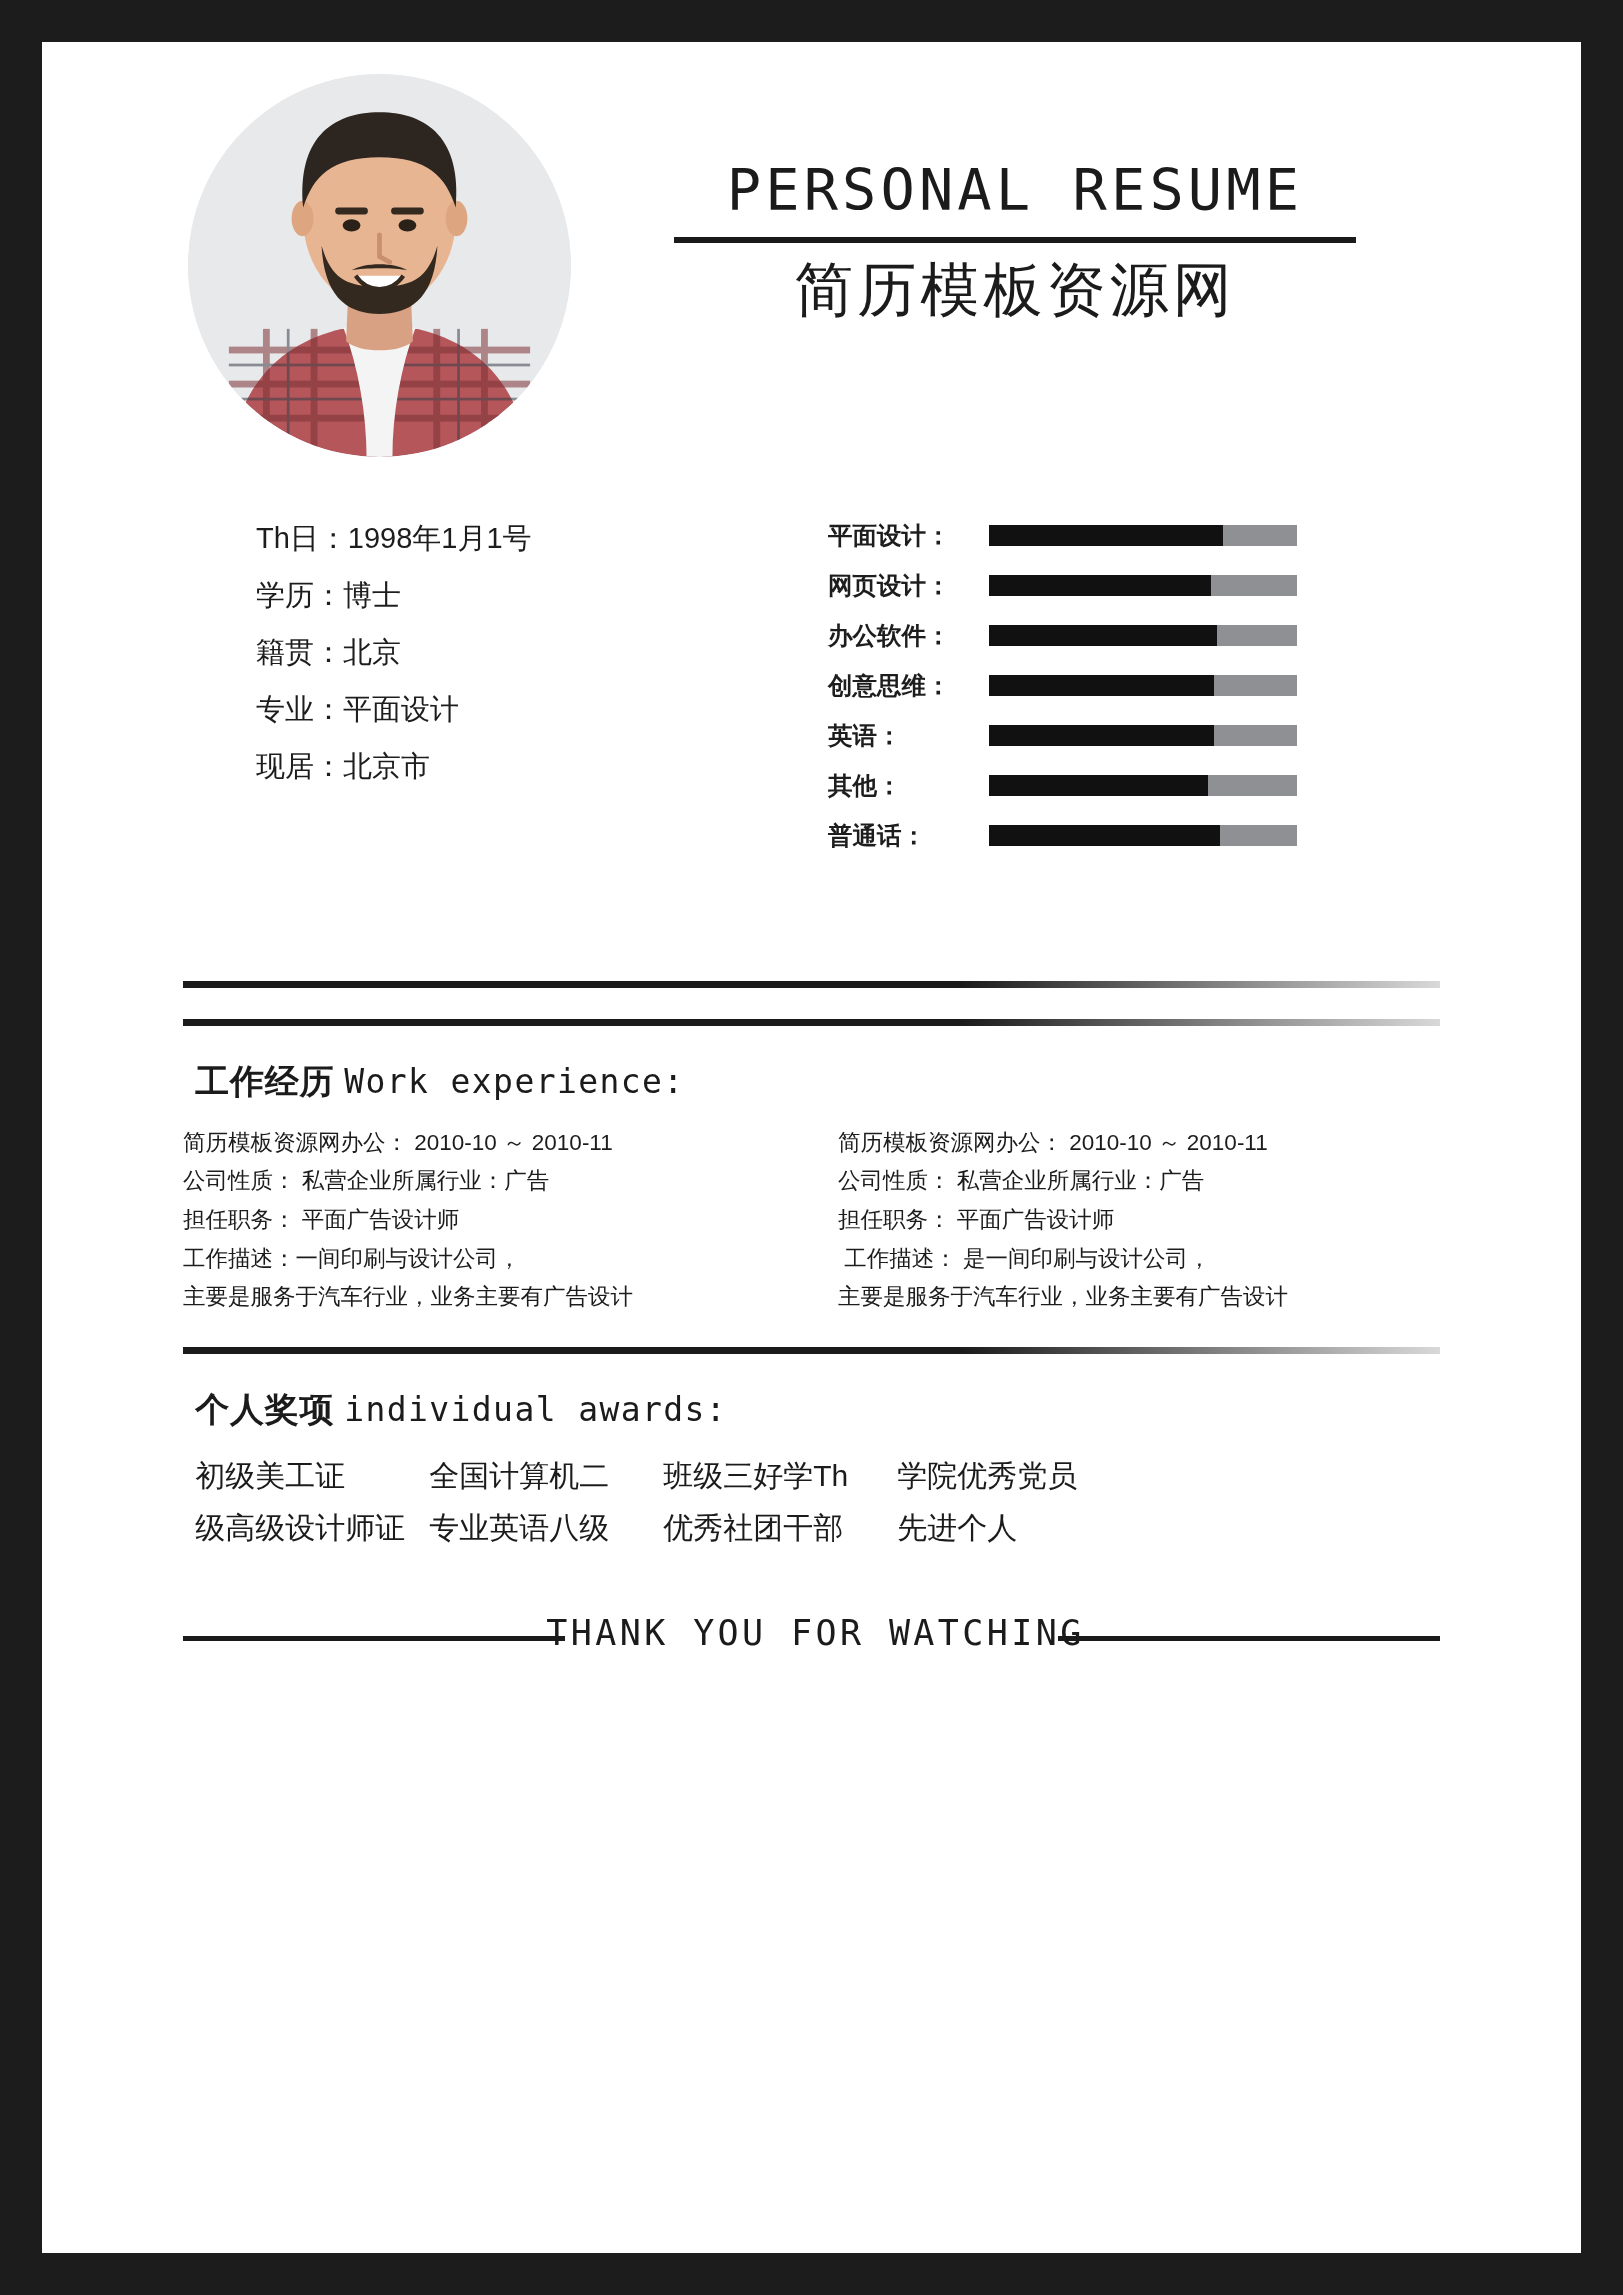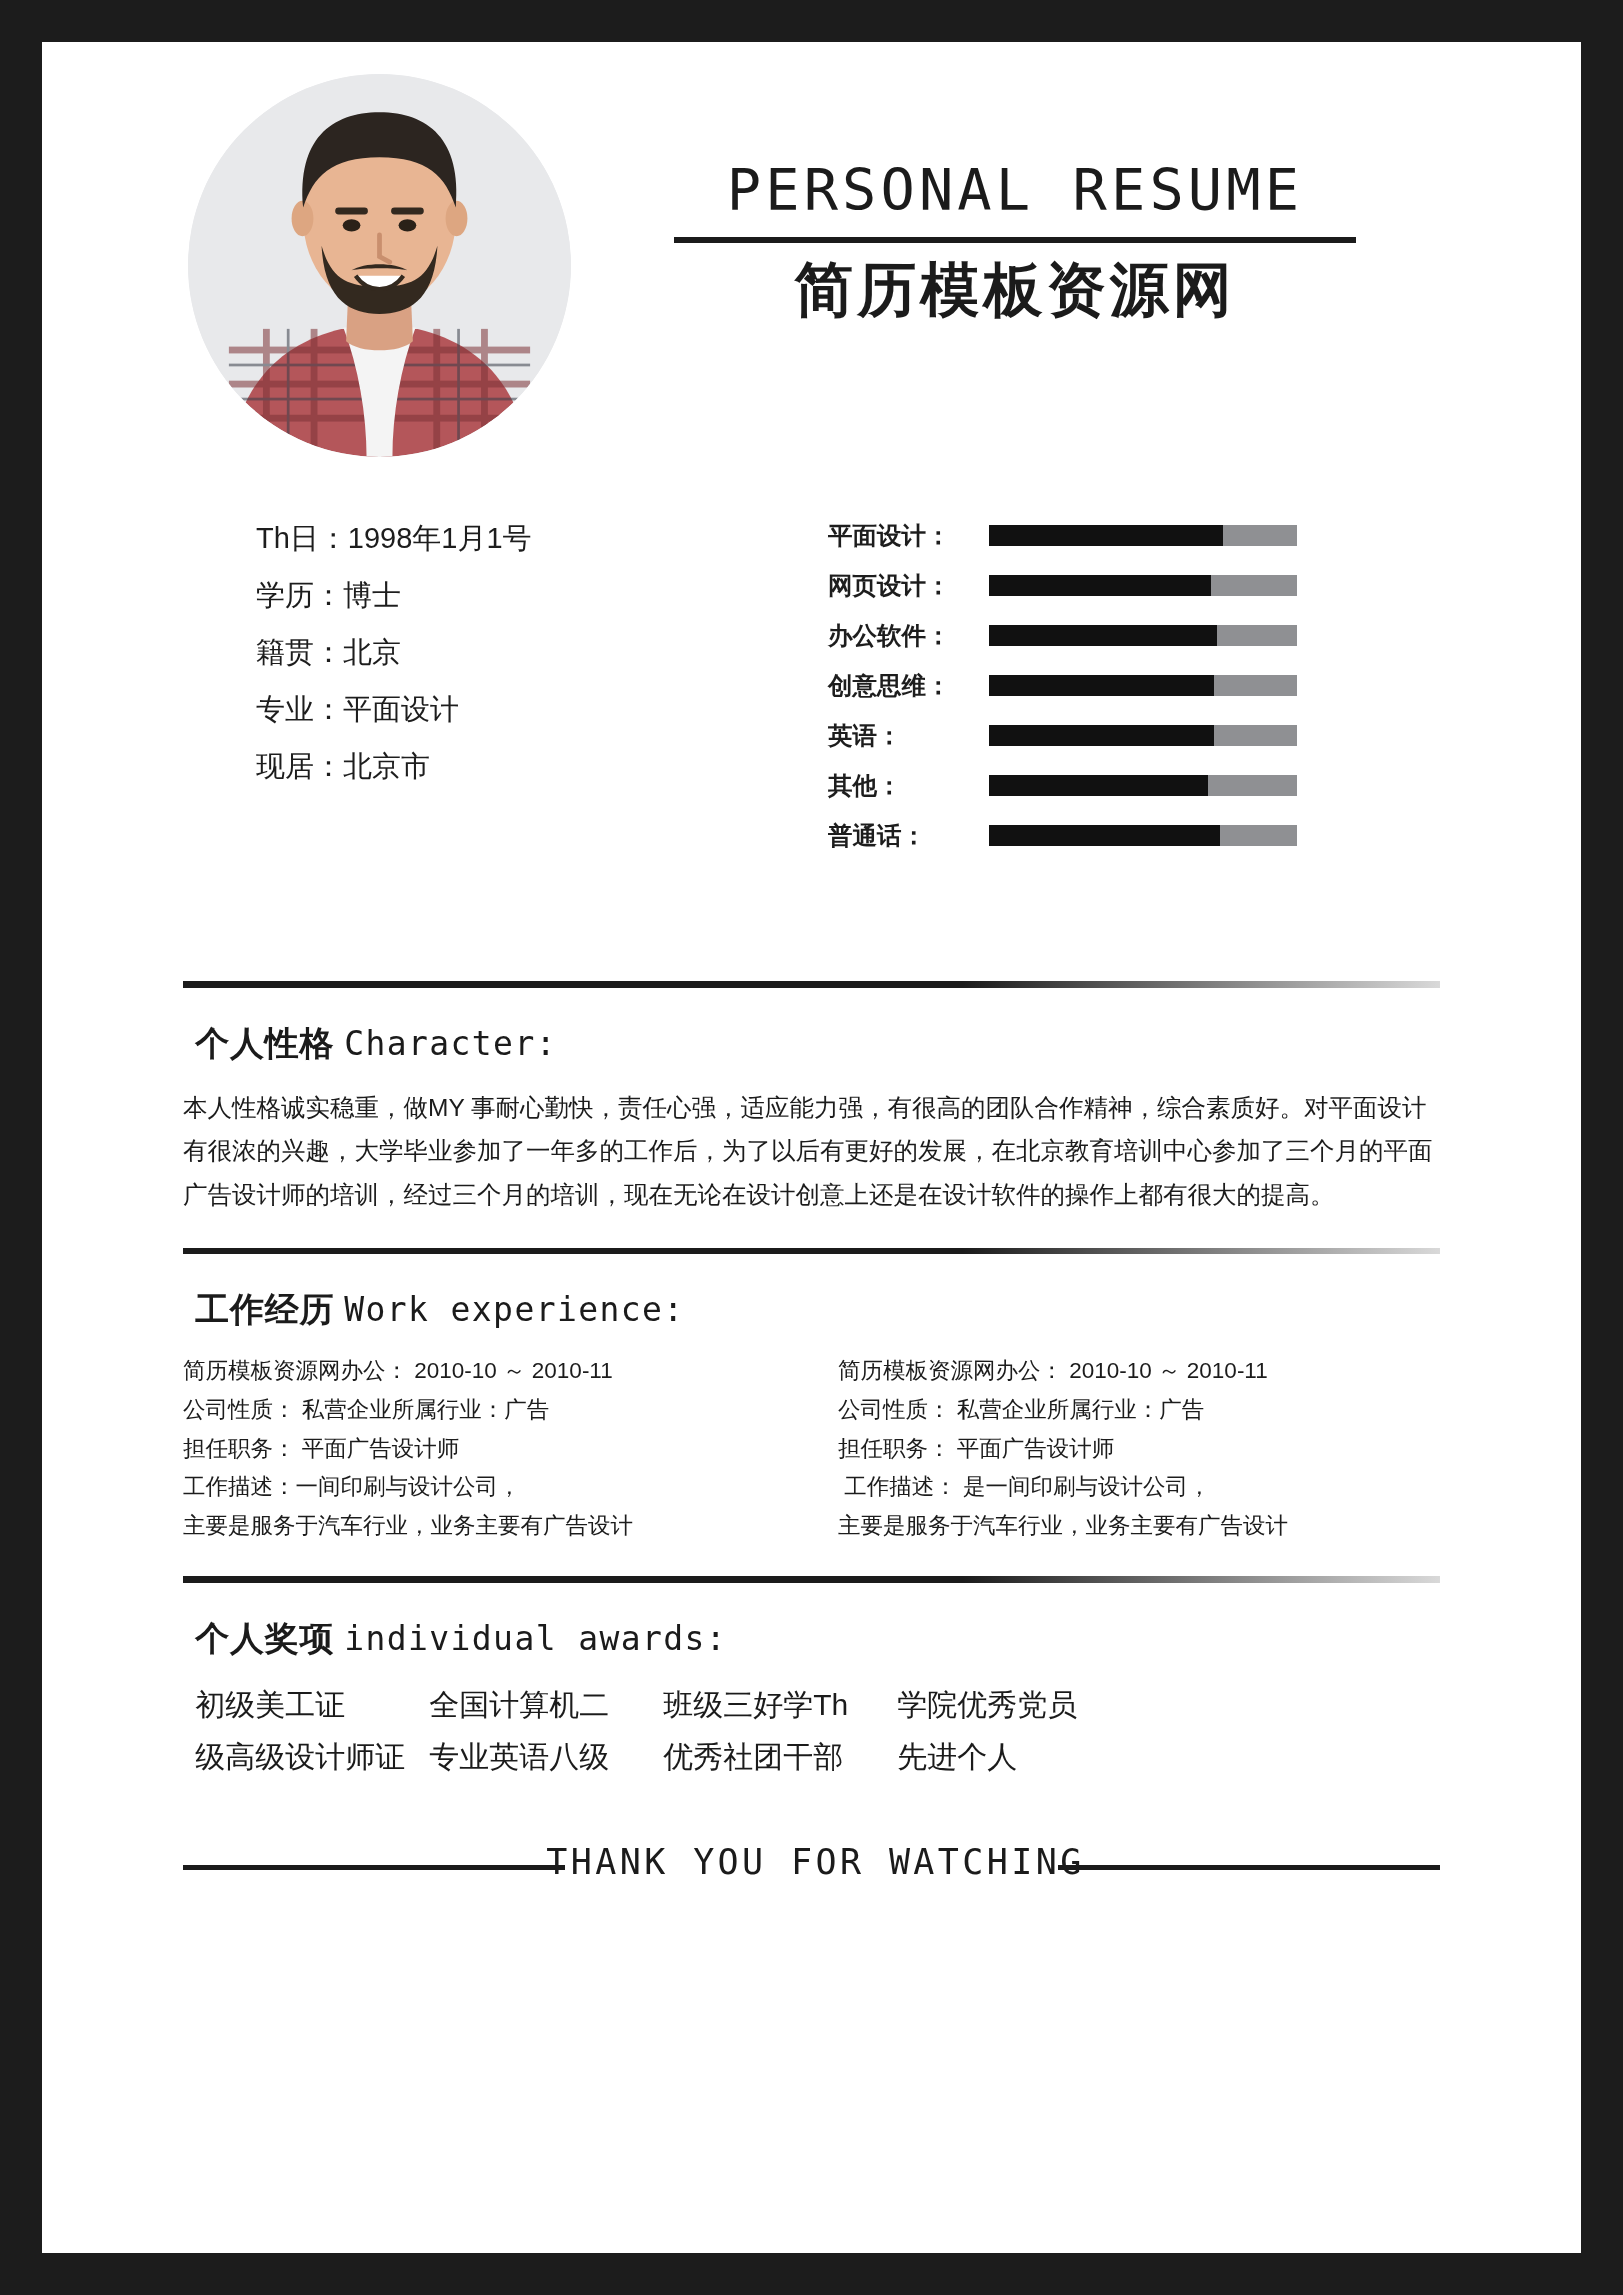--- a/index.html
+++ b/index.html
@@ -65,21 +65,21 @@
     line-height: 1;
     white-space: nowrap;
   }
   .title-rule {
     height: 6.1px;
     background: #1b1b1b;
     margin: 17.7px 0 15px 0;
   }
   .title-cn {
     font-size: 59px;
-    font-weight: 700;
+    font-weight: 400;
     letter-spacing: 4.1px;
     text-align: center;
     color: #1b1b1b;
     line-height: 1.1;
   }
 
   
   .infoskills {
     position: relative;
     height: 491px;
@@ -348,24 +348,20 @@
           <div class="skill-label">普通话：</div>
           <div class="bar-outer">
             <div class="bar-inner" style="width:75%"></div>
           </div>
         </div>
       </div>
     </div>
 
     <div class="divider"></div>
 
-    <div class="section">
-      <div class="sec-title"><span>个人性格 </span><span class="en">Character:</span></div>
-      <div class="para">本人性格诚实稳重，做MY 事耐心勤快，责任心强，适应能力强，有很高的团队合作精神，综合素质好。对平面设计有很浓的兴趣，大学毕业参加了一年多的工作后，为了以后有更好的发展，在北京教育培训中心参加了三个月的平面广告设计师的培训，经过三个月的培训，现在无论在设计创意上还是在设计软件的操作上都有很大的提高。</div>
-    </div>
 
     <div class="divider" style="margin-top:31px"></div>
 
     <div class="section">
       <div class="sec-title"><span>工作经历 </span><span class="en">Work experience:</span></div>
       <div class="work-cols">
         <div class="work-col">
           <div class="work-line">简历模板资源网办公： 2010-10 ～ 2010-11</div>
           <div class="work-line">公司性质： 私营企业所属行业：广告</div>
           <div class="work-line">担任职务： 平面广告设计师</div>

